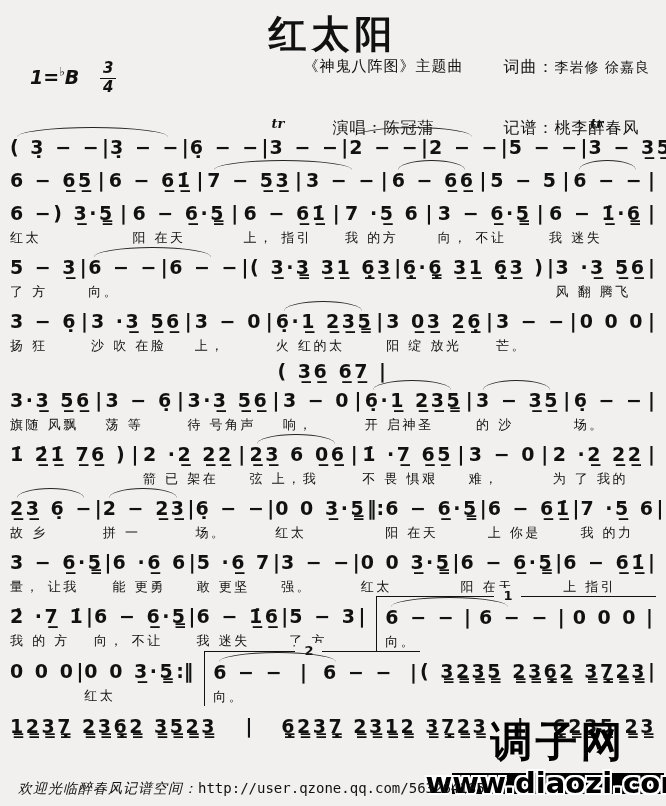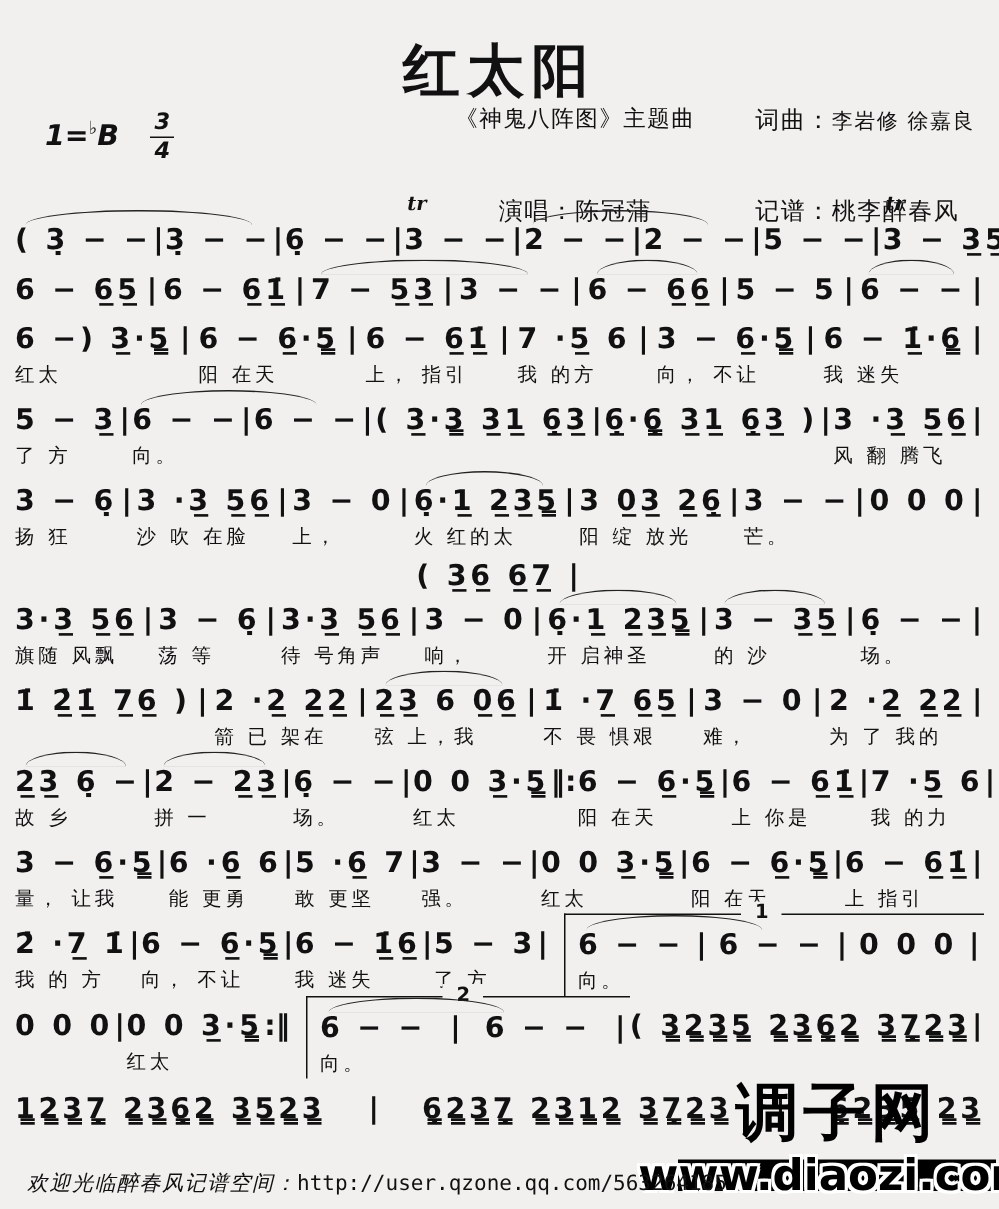--- a/index.html
+++ b/index.html
@@ -5,21 +5,21 @@
   html,body{margin:0;padding:0;background:#ffffff;}
   .page{
     width:666px;height:806px;position:relative;overflow:hidden;
     background:#f1f0ee;
     color:#111;
     font-family:"DejaVu Sans","Liberation Sans",sans-serif;
   }
   
   .title{
     text-align:center;font-size:38px;font-weight:bold;letter-spacing:5px;
-    padding-top:24px;line-height:46px;margin:0;
+    padding-top:11px;line-height:46px;margin:0;
   }
   .meta{position:relative;height:62px;}
   .keysig{position:absolute;left:30px;top:4px;font-size:19px;font-weight:bold;white-space:nowrap;font-style:italic;}
   .keysig .flat{font-size:12px;vertical-align:super;font-weight:bold;}
   .frac{display:inline-block;vertical-align:middle;text-align:center;margin-left:14px;font-size:15px;font-weight:bold;line-height:1.05;}
   .frac .top{display:block;border-bottom:1.6px solid #111;padding:0 3px 1px;}
   .frac .bot{display:block;padding-top:1px;}
   .credits{position:absolute;right:16px;top:0;display:grid;grid-template-columns:auto auto;column-gap:34px;row-gap:8px;gap:40px;}
   .cr-sub{font-size:15px;letter-spacing:1px;text-align:center;}
   .cr-line{font-size:16px;letter-spacing:1px;white-space:nowrap;}

